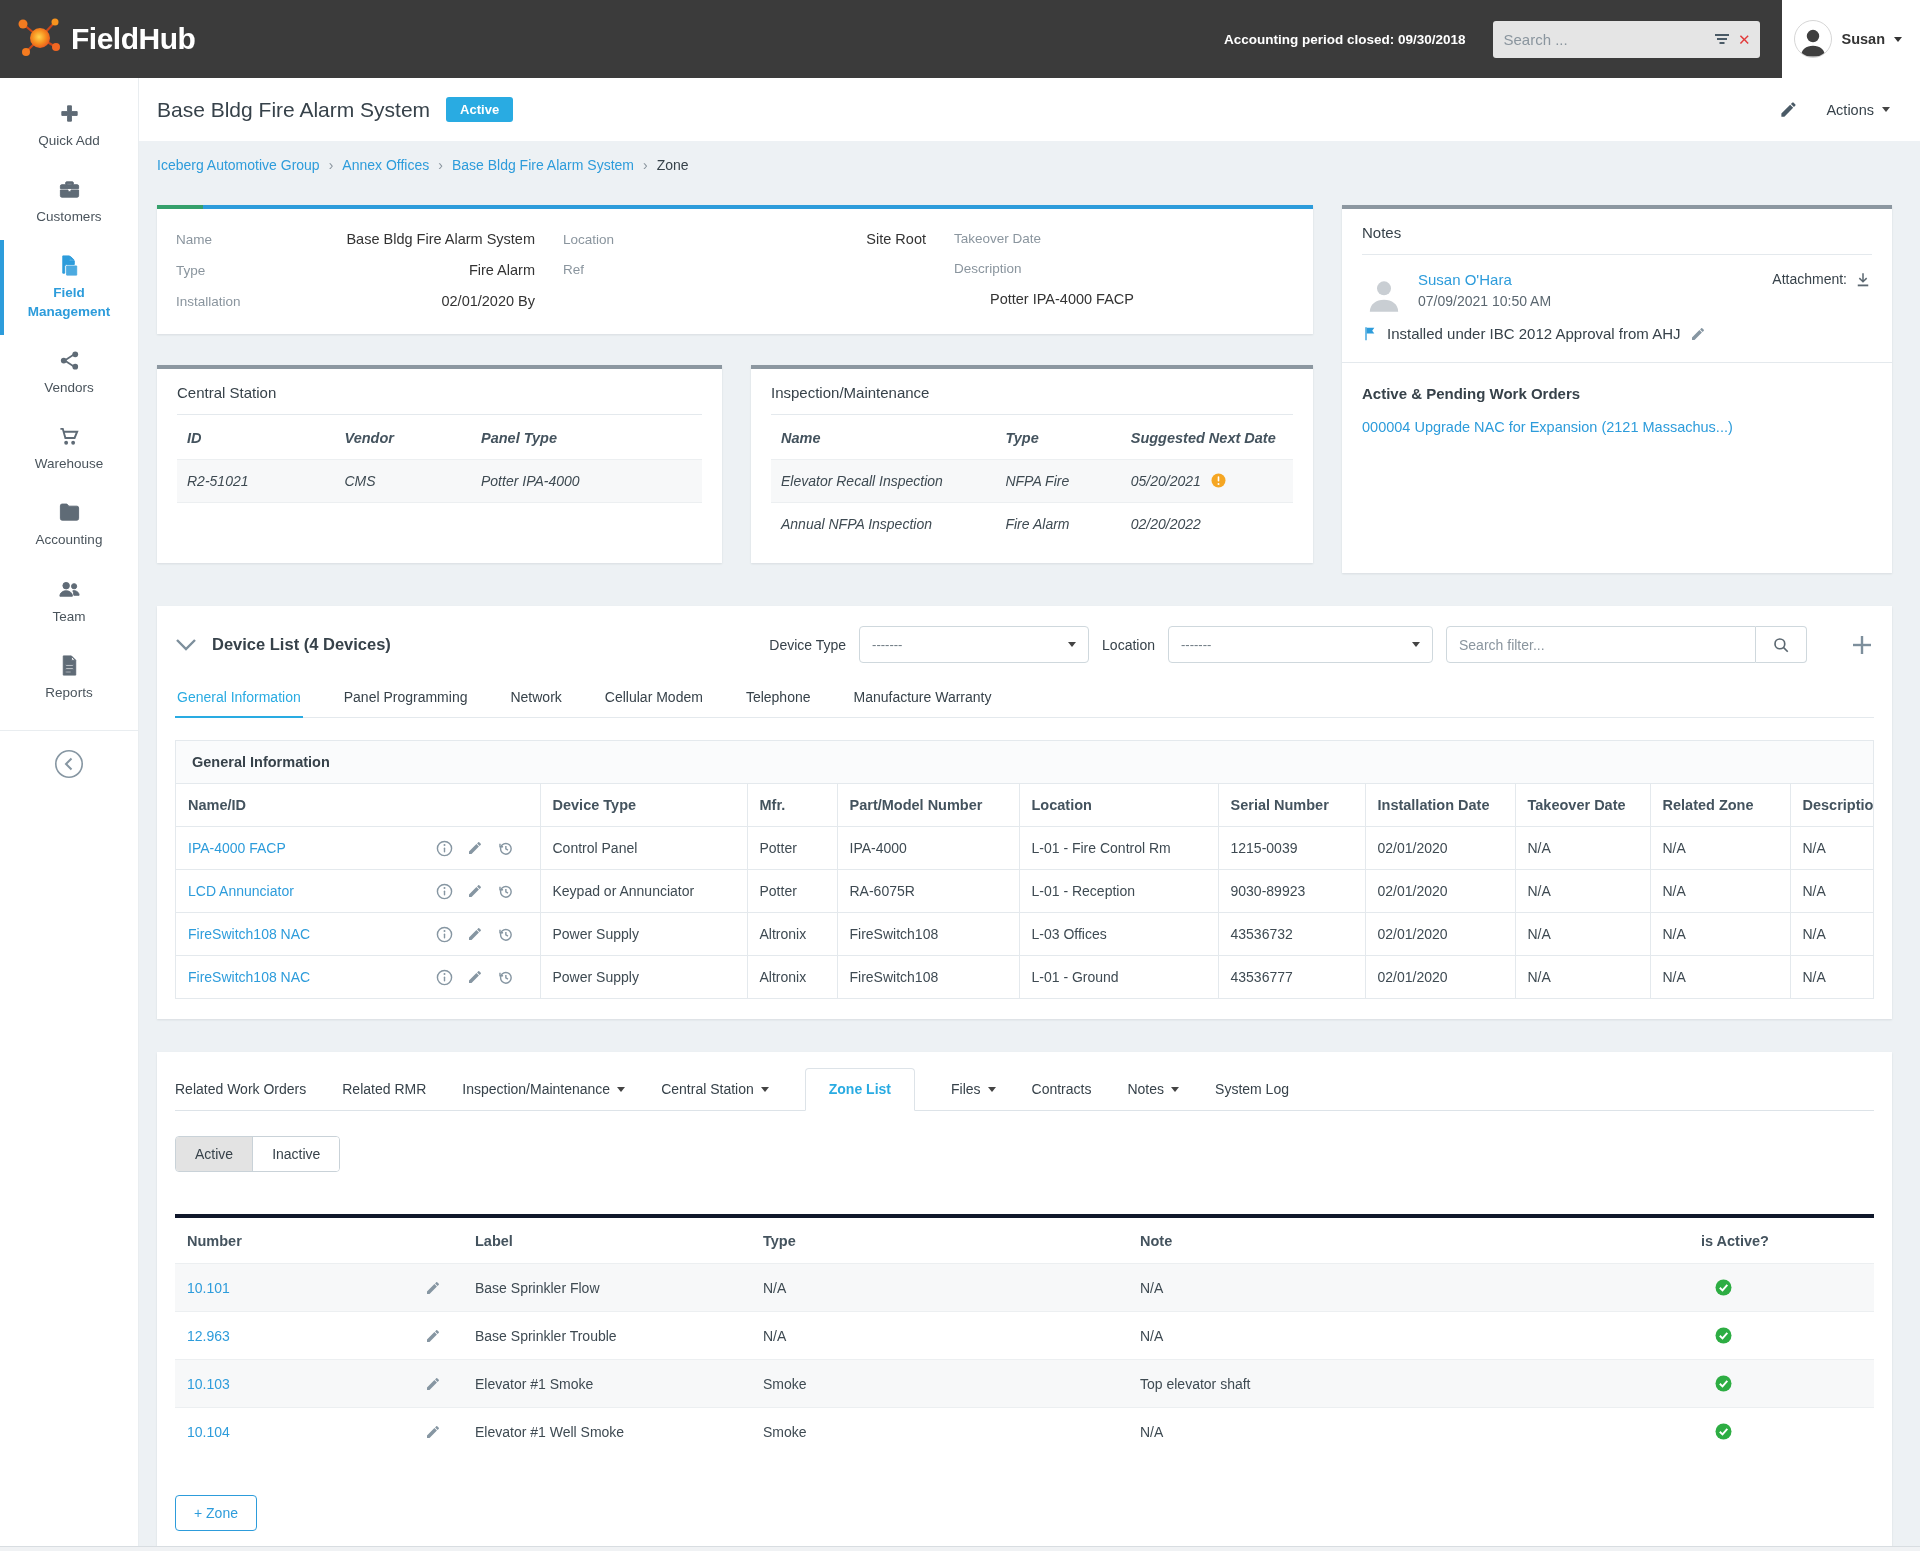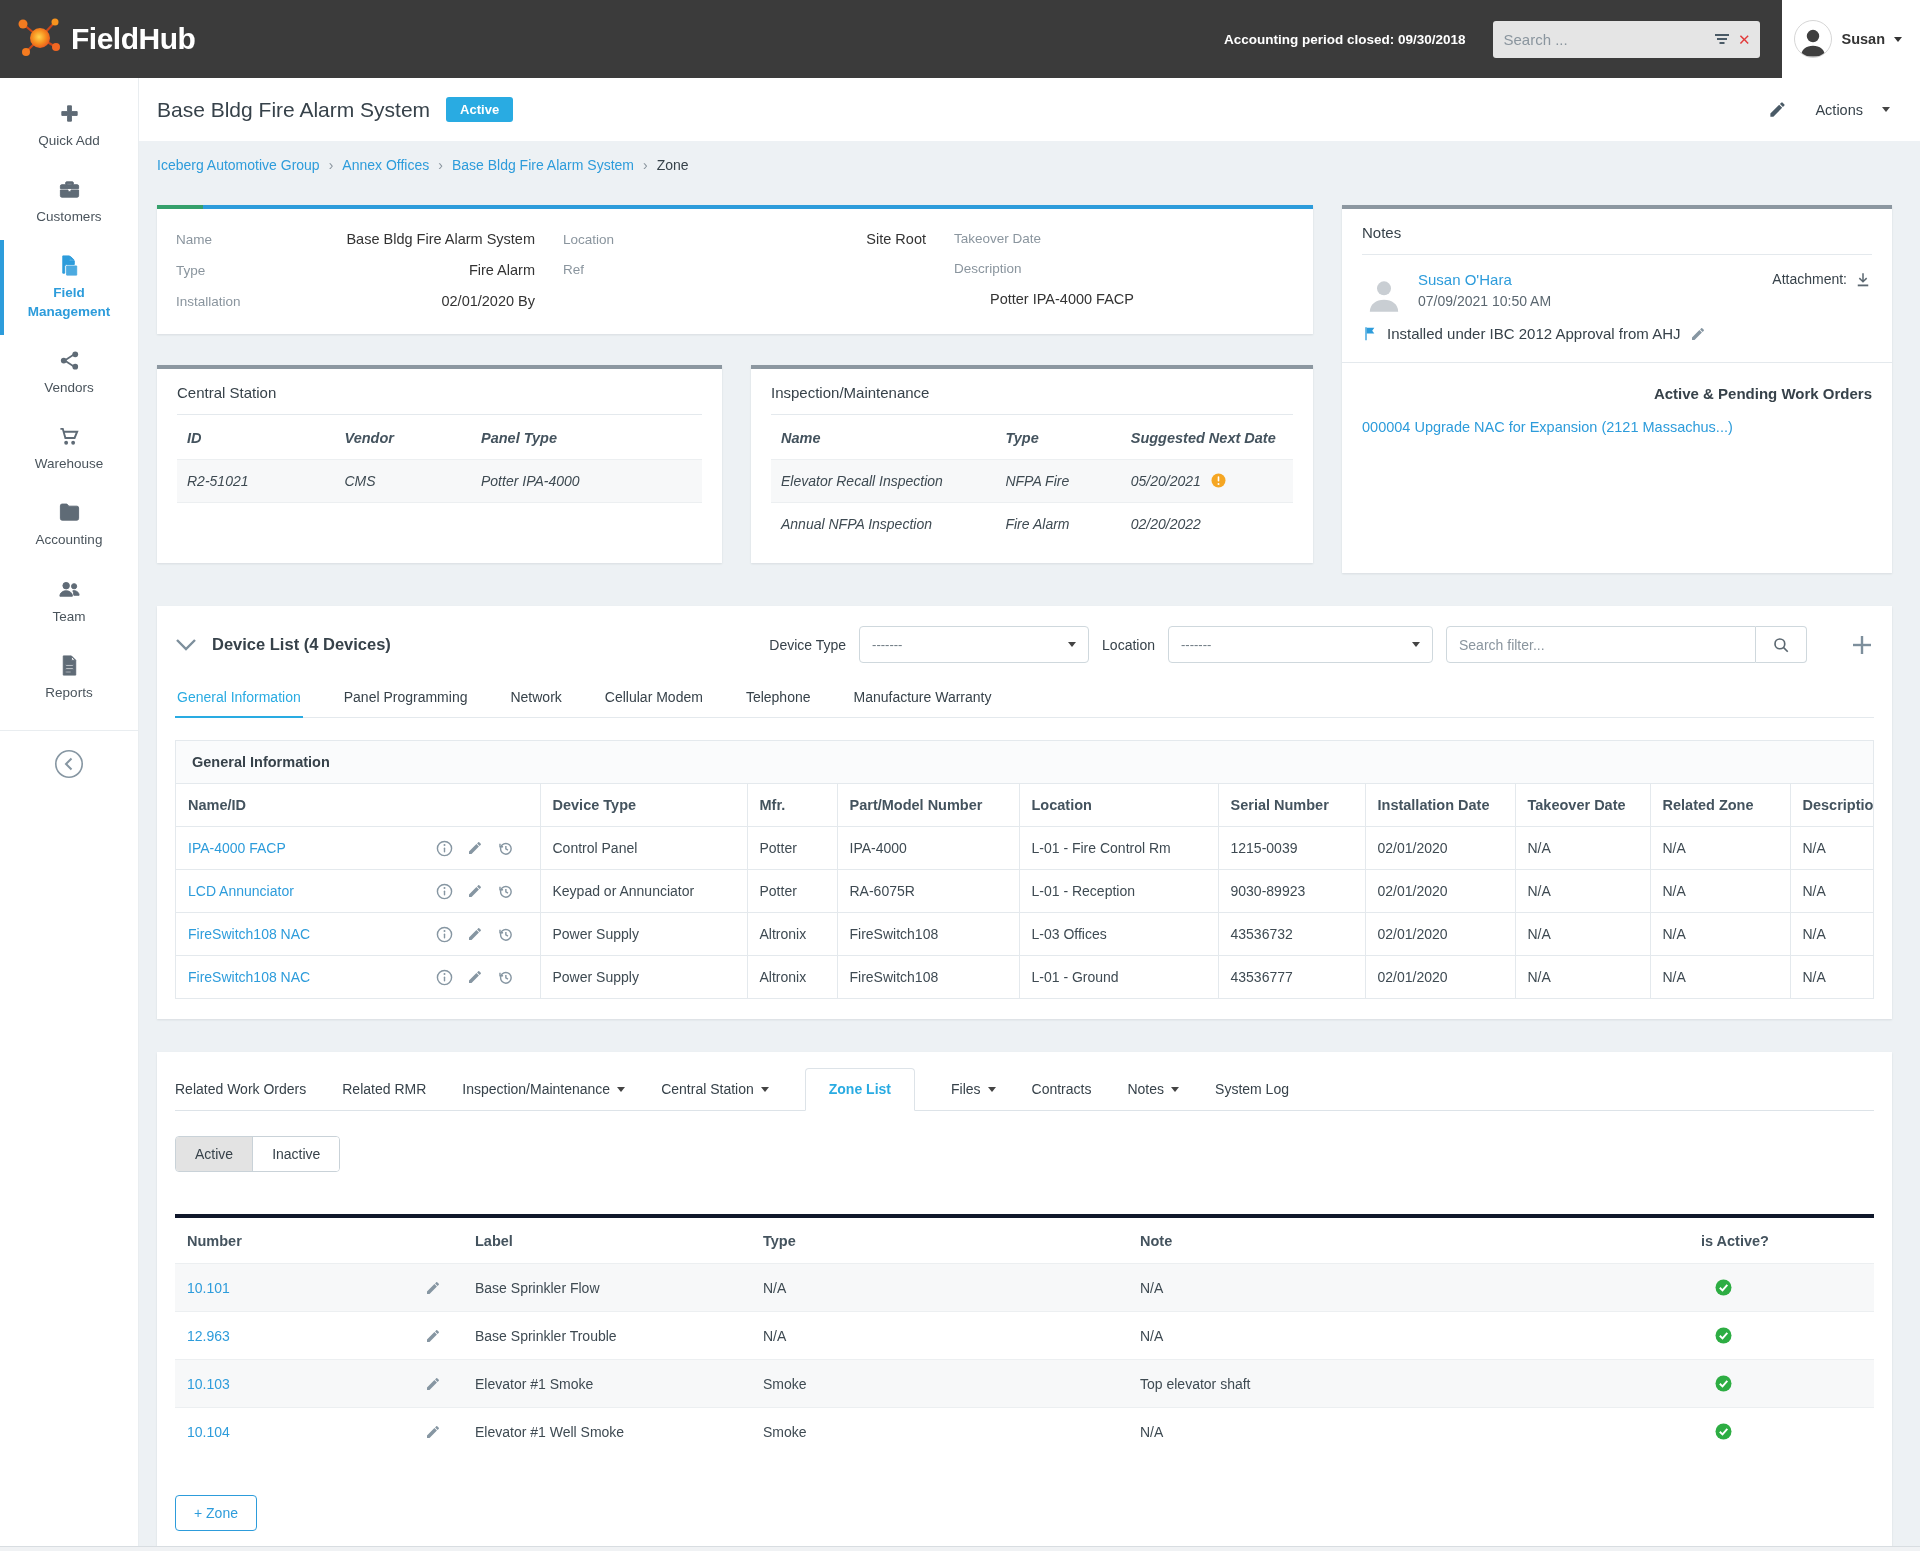--- a/index.html
+++ b/index.html
@@ -32,21 +32,21 @@
   .side-item.active { border-left-color:#2d9cdb; }
   .side-item.active svg { fill:#2d9cdb; stroke:#2d9cdb; }
   .side-item.active .lbl { color:#2d9cdb; font-weight:700; }
   .side-collapse { margin-top:14px; border-top:1px solid #e9edf0; padding:18px 0; display:flex; justify-content:center; }
 
   .main { flex:1; display:flex; flex-direction:column; min-width:0; }
   .page-head { background:#fff; min-height:63px; display:flex; align-items:center; padding:10px 30px 10px 18px; }
   .page-title { font-size:21px; color:#37424a; }
   .badge { background:#29abe2; color:#fff; font-size:13px; font-weight:700; padding:5px 14px; border-radius:3px; margin-left:16px; }
   .page-head-right { margin-left:auto; display:flex; align-items:center; gap:28px; }
-  .actions-btn { display:flex; align-items:center; gap:19px; font-size:14.5px; color:#37424a; cursor:pointer; }
+  .actions-btn { display:flex; align-items:center; gap:8px; font-size:14.5px; color:#37424a; cursor:pointer; }
 
   .breadcrumb { padding:16px 30px 13px 18px; display:flex; align-items:center; gap:9px; font-size:14px; }
   .crumb { color:#2d9cdb; cursor:pointer; }
   .crumb-sep { color:#8a959e; font-size:14px; }
   .crumb-current { color:#37424a; }
 
   .content { padding:0 28px 0 18px; flex:1;margin-top:19px; }
   .card { background:#fff; box-shadow:0 1px 2px rgba(31,45,61,.10); }
   .strip { height:4px; }
   .strip-info { background:linear-gradient(to right, #35a06b 0, #35a06b 46px, #2d9cdb 46px); }
@@ -77,21 +77,21 @@
   .notes-body { padding:15px 20px 18px; }
   .notes-title { font-size:15px; color:#37424a; padding-bottom:13px; border-bottom:1px solid #e4e9ed; }
   .note-item { display:flex; margin-top:16px; }
   .note-avatar { width:44px; height:44px; display:flex; align-items:flex-end; justify-content:center; }
   .note-meta { margin-left:12px; }
   .note-author { color:#2d9cdb; font-size:15px; cursor:pointer; }
   .note-time { color:#5b6770; font-size:14px; margin-top:5px; }
   .note-attach { margin-left:auto; display:flex; align-items:flex-start; gap:7px; font-size:14px; color:#37424a; }
   .note-line { display:flex; align-items:center; gap:9px; margin-top:10px; font-size:15px; color:#37424a; }
   .notes-divider { height:1px; background:#e4e9ed; margin:20px -20px 0; }
-  .wo-title { font-weight:700; font-size:15px; color:#37424a; margin-top:22px;text-align:right; }
+  .wo-title { font-weight:700; font-size:15px; color:#37424a; margin-top:22px; }
   .wo-link { color:#2d9cdb; font-size:14.5px; margin-top:17px; cursor:pointer; }
 
   
   .device-card { margin-top:33px; padding:14px 18px 20px; }
   .dl-head { display:flex; align-items:center; padding:6px 0 10px; }
   .dl-title { font-size:16.5px; font-weight:700; color:#37424a; margin-left:15px; }
   .dl-filters { margin-left:auto; display:flex; align-items:center; gap:13px; }
   .flabel2 { font-size:14px; color:#37424a; }
   .select { height:37px; border:1px solid #cfd8dd; border-radius:4px; background:#fff; display:flex; align-items:center; justify-content:space-between; padding:0 12px; cursor:pointer; }
   .select .sel-val { color:#6b7780; font-size:13px; }

